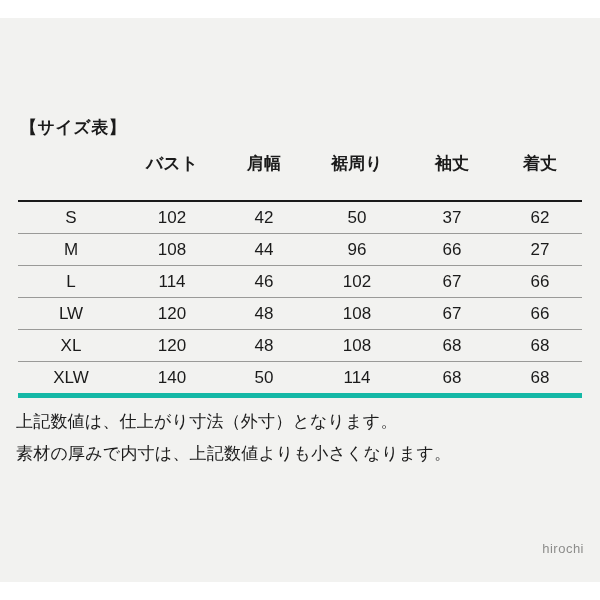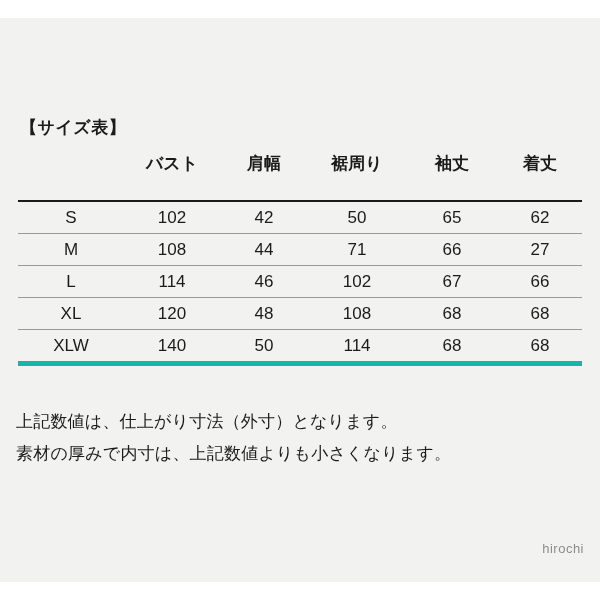--- a/index.html
+++ b/index.html
@@ -139,40 +139,48 @@
           <th>袖丈</th>
           <th>着丈</th>
         </tr>
       </thead>
       <tbody>
         <tr>
           <td>S</td>
           <td>102</td>
           <td>42</td>
           <td>50</td>
-          <td>65</td>
+          <td>37</td>
           <td>62</td>
         </tr>
         <tr>
           <td>M</td>
           <td>108</td>
           <td>44</td>
-          <td>71</td>
+          <td>96</td>
           <td>66</td>
           <td>27</td>
         </tr>
         <tr>
           <td>L</td>
           <td>114</td>
           <td>46</td>
           <td>102</td>
           <td>67</td>
           <td>66</td>
         </tr>
         <tr>
+          <td>LW</td>
+          <td>120</td>
+          <td>48</td>
+          <td>108</td>
+          <td>67</td>
+          <td>66</td>
+        </tr>
+        <tr>
           <td>XL</td>
           <td>120</td>
           <td>48</td>
           <td>108</td>
           <td>68</td>
           <td>68</td>
         </tr>
         <tr>
           <td>XLW</td>
           <td>140</td>

